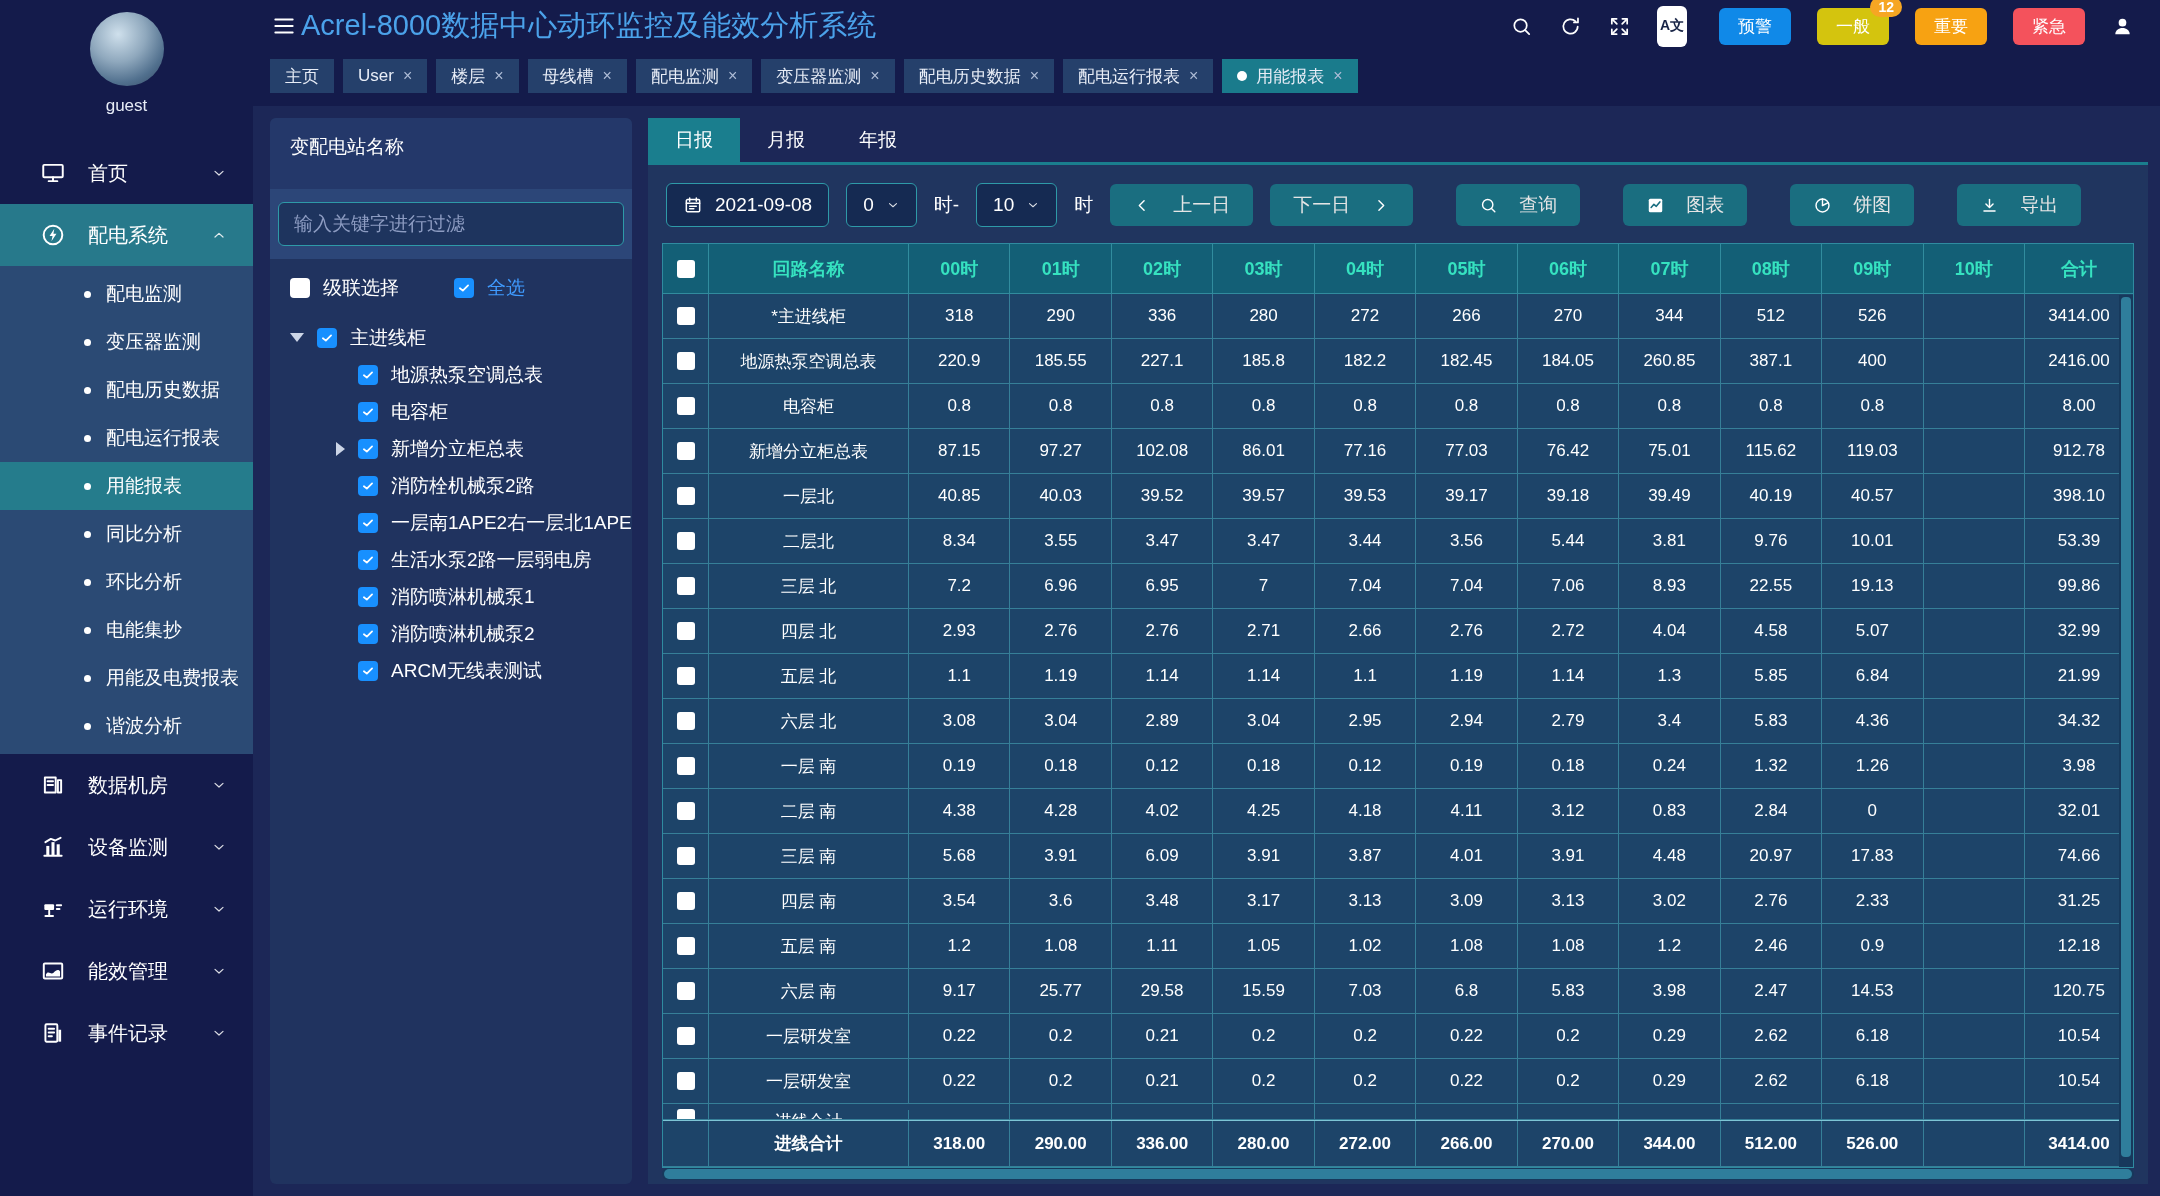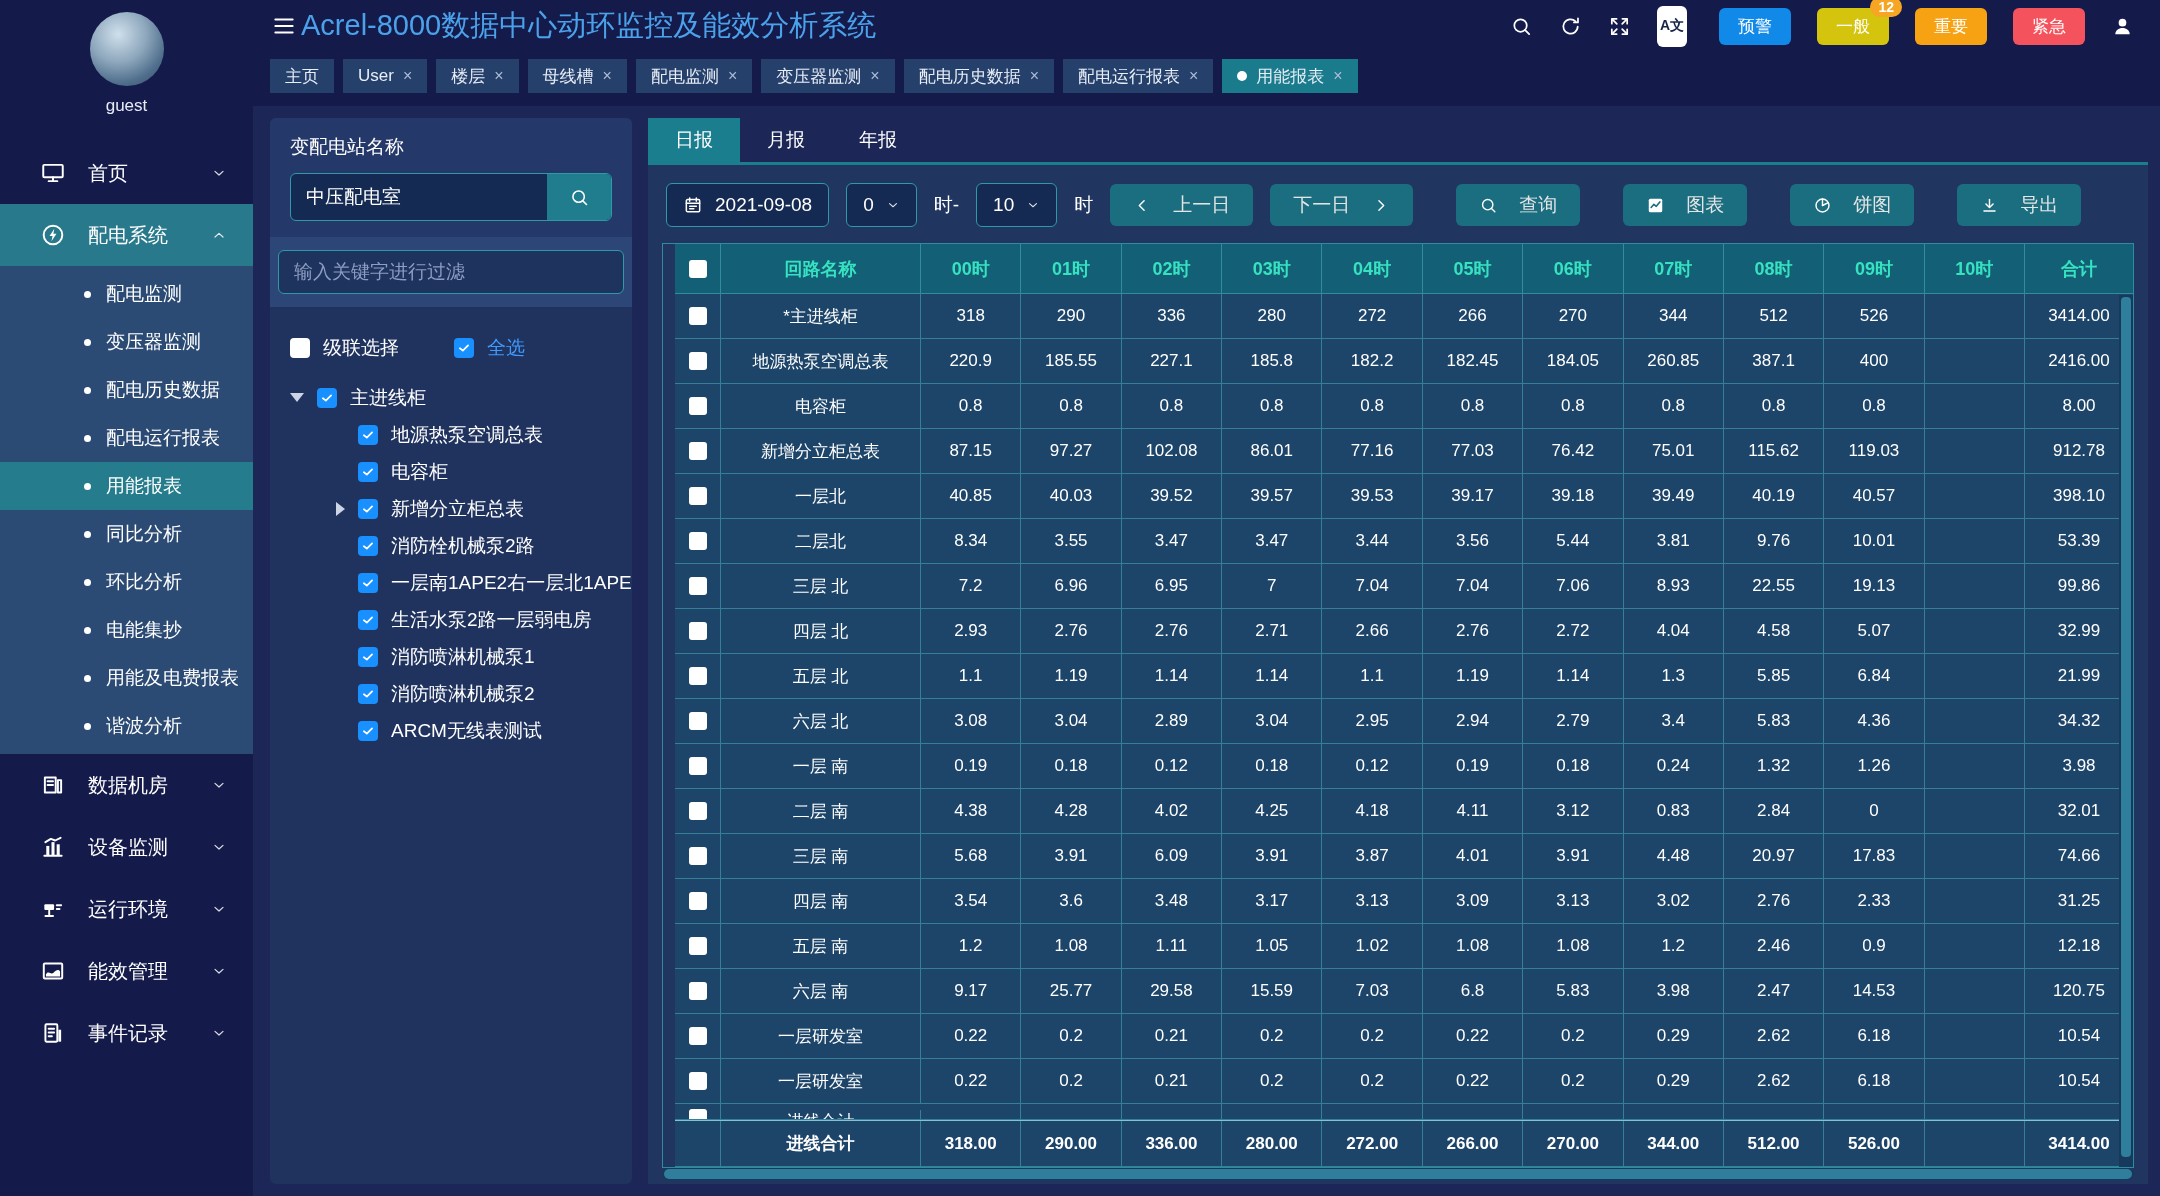--- a/index.html
+++ b/index.html
@@ -44,21 +44,21 @@
   .filter-panel{width:362px;flex-shrink:0;background:#20335f;border-radius:6px;display:flex;flex-direction:column;overflow:hidden;}
   .fp-top{background:#24386a;padding:16px 20px 16px;}
   .fp-label{font-size:19px;margin-bottom:13px;}
   .station-row{display:flex;height:46px;border:1px solid #2e9aa8;border-radius:6px;overflow:hidden;background:#152a52;}
   .station-input{flex:1;min-width:0;background:transparent;border:0;outline:none;color:#fff;font-size:19px;padding:0 15px;font-family:inherit;}
   .search-btn{width:64px;background:#1f7d8e;border:none;display:flex;align-items:center;justify-content:center;cursor:pointer;}
   .search-btn svg{width:21px;height:21px;}
   .fp-band{background:#2c4678;padding:13px 8px;}
   .keyword-input{width:100%;box-sizing:border-box;height:44px;background:rgba(14,30,62,.45);border:1px solid #2e9aa8;border-radius:6px;color:#fff;font-size:19px;padding:0 15px;outline:none;font-family:inherit;}
   .keyword-input::placeholder{color:#8d9cc2;}
-  .fp-tree{flex:1;padding:16px 20px;overflow:hidden;margin-top:12px;}
+  .fp-tree{flex:1;padding:16px 20px;overflow:hidden;}
   .cascade-row{display:flex;align-items:center;gap:13px;margin-bottom:18px;}
   .cb{width:20px;height:20px;border-radius:4px;flex-shrink:0;cursor:pointer;display:flex;align-items:center;justify-content:center;}
   .cb.unchecked{background:#fff;}
   .cb.checked{background:#1890ff;}
   .cb svg{width:14px;height:14px;}
   .cascade-label{font-size:19px;}
   .select-all-wrap{display:flex;align-items:center;gap:13px;margin-left:42px;}
   .select-all-label{font-size:19px;color:#3f9bff;cursor:pointer;}
   .tree-row{display:flex;align-items:center;gap:13px;height:37px;cursor:pointer;}
   .tree-children .tree-row{padding-left:46px;}
@@ -76,21 +76,21 @@
   .toolbar{display:flex;align-items:center;gap:17px;padding:6px 4px 16px;flex-shrink:0;}
   .date-box,.hour-select{display:flex;align-items:center;gap:12px;height:42px;border:1px solid #2e9aa8;border-radius:6px;background:#152a52;padding:0 16px;font-size:19px;cursor:pointer;}
   .date-box svg{width:20px;height:20px;}
   .hour-select svg{width:14px;height:14px;opacity:.85;}
   .unit-label{font-size:19px;}
   .btn{height:42px;border:none;border-radius:6px;background:#1a6e80;color:#e5e5e5;font-size:19px;font-family:inherit;padding:0 23px;display:flex;align-items:center;gap:21px;cursor:pointer;}
   .btn svg{width:19px;height:19px;}
   .btn.gap{margin-left:26px;}
   
   .table-wrap{position:relative;border:1px solid #2f8ba0;flex-shrink:0;}
-  .trow{display:grid;grid-template-columns:46px 200px repeat(11,1fr) 108px;margin-left:12px;}
+  .trow{display:grid;grid-template-columns:46px 200px repeat(11,1fr) 108px;}
   .trow>div{border-right:1px solid rgba(74,176,192,.55);border-bottom:1px solid rgba(74,176,192,.55);display:flex;align-items:center;justify-content:center;font-size:17px;overflow:hidden;}
   .trow>div:last-child{border-right:none;}
   .thead{background:#135f76;height:50px;}
   .thead>div{color:#36e2c0;font-weight:bold;font-size:18px;}
   .tdata{background:#1d4469;height:45px;}
   .tdata.sliver{height:16px;}
   .tdata.sliver>div{align-items:flex-start;}
   .tdata.sliver .cb-s{margin-top:5px;}
   .tdata.sliver .sliver-name{margin-top:6px;}
   .tfoot{background:#1d4469;height:46px;font-weight:bold;border-top:1px solid rgba(150,230,240,.8);}
@@ -355,31 +355,20 @@
           <span>用能报表</span>
           <span class="tab-close">×</span>
         </div>
       </div>
 
     <div class="content">
 
       <section class="filter-panel">
         <div class="fp-top">
           <div class="fp-label">变配电站名称</div>
-          <div class="station-row">
-            <input class="station-input" value="中压配电室" style="">
-            <button class="search-btn">
-                <span id="station-search-ic">
-                  <svg class="ic" viewBox="0 0 24 24" fill="none" stroke="#fff" stroke-width="1.8" stroke-linecap="round" stroke-linejoin="round">
-                    <circle cx="11" cy="11" r="6.5"></circle>
-                    <line x1="15.8" y1="15.8" x2="20" y2="20"></line>
-                  </svg>
-                </span>
-              </button>
-          </div>
         </div>
         <div class="fp-band">
           <input class="keyword-input" placeholder="输入关键字进行过滤" style="">
         </div>
         <div class="fp-tree">
           <div class="cascade-row">
             <span class="cb unchecked"></span>
             <span class="cascade-label">级联选择</span>
             <span class="select-all-wrap">
               <span class="cb checked" id="select-all-cb">

